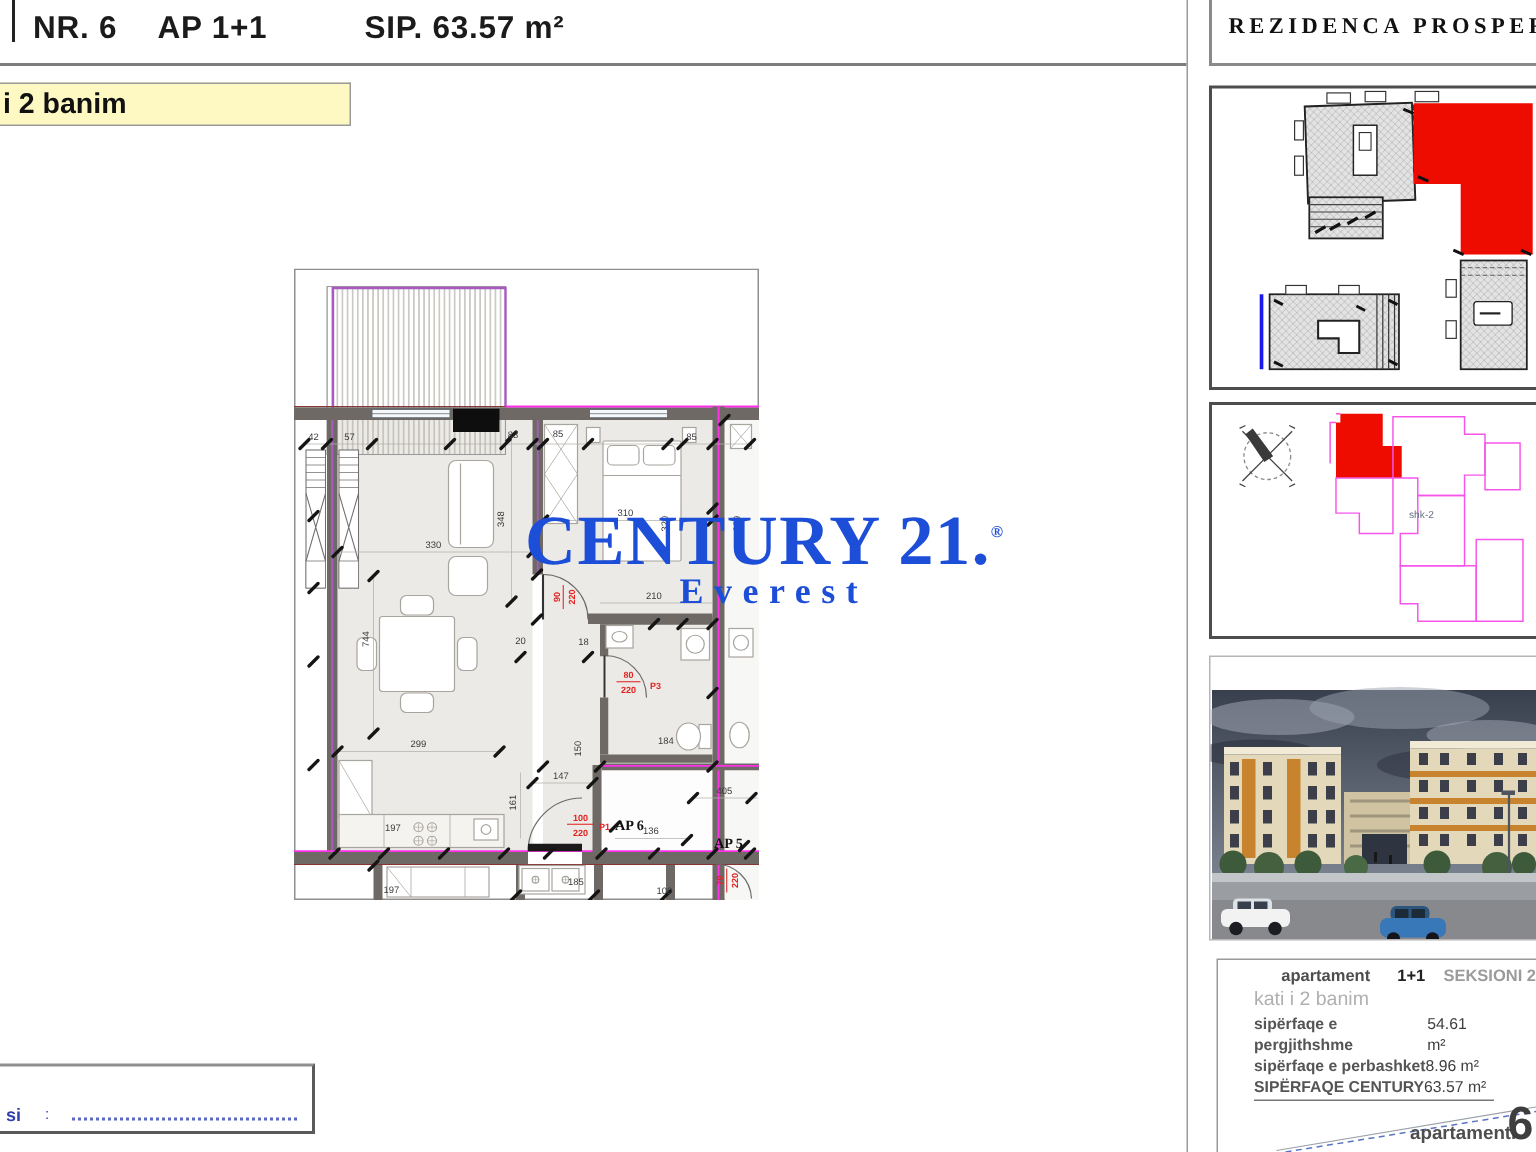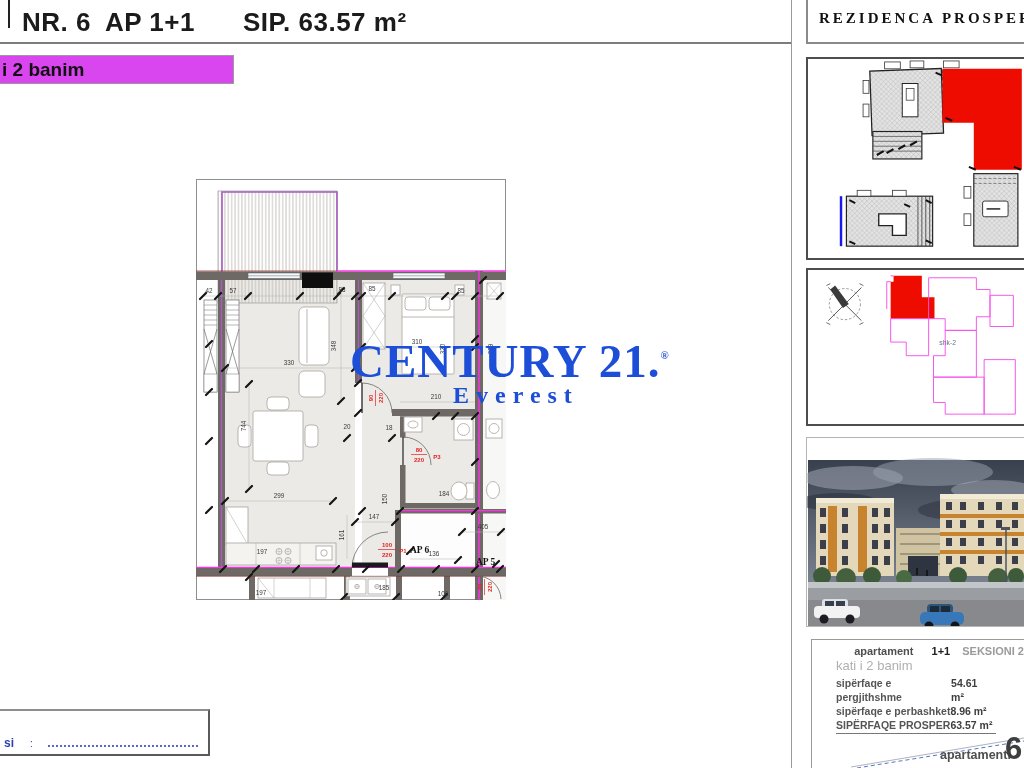--- a/index.html
+++ b/index.html
@@ -1,25 +1,25 @@
 <!DOCTYPE html>
 <html><head>
 <meta charset="utf-8">
 <style>
   html,body{margin:0;padding:0;background:#fff;}
   body{width:1024px;height:768px;overflow:hidden;position:relative;
        font-family:"Liberation Sans",sans-serif;-webkit-font-smoothing:antialiased;}
   .abs{position:absolute;}
   
   .hdr-tick{left:8px;top:0;width:2px;height:28px;background:#222;}
-  .hdr{top:7px;font-weight:700;font-size:26px;color:#1b1b1b;letter-spacing:.5px;white-space:nowrap;}
+  .hdr{top:7px;font-weight:700;font-size:21px;color:#1b1b1b;letter-spacing:.5px;white-space:nowrap;}
   .hdr-nr{left:22px;} .hdr-ap{left:105px;} .hdr-sip{left:243px;}
   .hdr-rule{left:0;top:42px;width:791px;height:2px;background:#7d7d7d;}
   .floor-box{left:0;top:55px;width:231px;height:27px;border:1.5px solid #9a9a9a;border-left:none;
-             font-weight:700;font-size:19px;color:#111;line-height:27px;padding-left:2px;background:#d946ef;}
+             font-weight:700;font-size:19px;color:#111;line-height:27px;padding-left:2px;background:#fef9c3;}
   
   .sheet-border{left:791px;top:0;width:1px;height:768px;background:#9a9a9a;}
   
   .plan{left:196px;top:179px;width:310px;height:421px;}
   svg text{font-family:"Liberation Sans",sans-serif;}
   .dim{fill:#3a3a3a;font-size:6.3px;}
   .red{fill:#e02424;font-size:6px;font-weight:700;}
   .apl{font-family:"Liberation Serif",serif;font-weight:700;font-size:9.5px;fill:#111;}
   
   .wm{left:350px;top:334px;width:340px;color:#1d4ed8;pointer-events:none;font-family:Liberation Serif, serif;}
@@ -34,21 +34,21 @@
   .keyplan{left:806px;top:268px;width:218px;height:154px;border:2px solid #4d4d4d;background:#fff;}
   .render{left:806px;top:437px;width:218px;height:188px;border:1px solid #b5b5b5;background:#fff;}
   
   .info{left:811px;top:639px;width:212px;height:129px;border:1.5px solid #9a9a9a;background:#fff;color:#4e4e4e;}
   .info .r1{margin:5px 0 0 24px;font-size:11px;font-weight:700;white-space:nowrap;text-align:right;}
   .info .r1 .typ{color:#222;margin-left:15px;}
   .info .r1 .sec{color:#9b9b9b;margin-left:9px;font-weight:700;}
   .info .note{margin:1px 0 3px 24px;font-size:13px;color:#b0b0b0;}
   .irow{display:flex;margin:0 34px 0 24px;font-size:10.5px;font-weight:700;
         line-height:14px;color:#555;}
-  .irow .val{color:#3e3e3e;font-weight:700;}
+  .irow .val{color:#3e3e3e;font-weight:400;}
   .irow.total{border-bottom:1.3px solid #777;padding-bottom:1px;margin-right:28px;}
   .apt6{left:811px;top:733px;width:253px;height:35px;overflow:hidden;}
   .apt-word{position:absolute;left:129px;top:15px;font-size:12.5px;font-weight:700;color:#4e4e4e;}
   .apt-num{position:absolute;left:194px;top:-2px;font-size:31px;font-weight:700;color:#3e3e3e;}
   
   .addr{left:-2px;top:709px;width:208px;height:43px;border:2px solid #8f8f8f;border-right-color:#5a5a5a;
         border-bottom-color:#5a5a5a;background:#fff;}
   .addr-in{position:absolute;left:4px;bottom:6px;display:flex;align-items:flex-end;width:196px;gap:13px;}
   .addr-lbl{color:#2f3fae;font-weight:700;font-size:12px;line-height:10px;}
   .addr-colon{color:#2f3fae;font-size:10px;line-height:9px;margin-left:3px;}
@@ -433,21 +433,21 @@
   <div class="note">kati i 2 banim</div>
   <div class="irow">
     <span>sipërfaqe e pergjithshme</span>
     <span class="val">54.61 m²</span>
   </div>
   <div class="irow">
     <span>sipërfaqe e perbashket</span>
     <span class="val">8.96 m²</span>
   </div>
   <div class="irow total">
-    <span>SIPËRFAQE  PROSPER</span>
+    <span>SIPËRFAQE  CENTURY</span>
     <span class="val">63.57 m²</span>
   </div>
 </div>
 
 <div class="abs apt6">
   <svg viewBox="0 0 213 35" width="213" height="35">
     <line x1="40" y1="34" x2="213" y2="5" stroke="#9aa0a8" stroke-width="0.8"></line>
     <line x1="46" y1="35" x2="213" y2="8" stroke="#5a74c4" stroke-width="1" stroke-dasharray="4,3"></line>
   </svg>
   <span class="apt-word">apartamenti</span>

